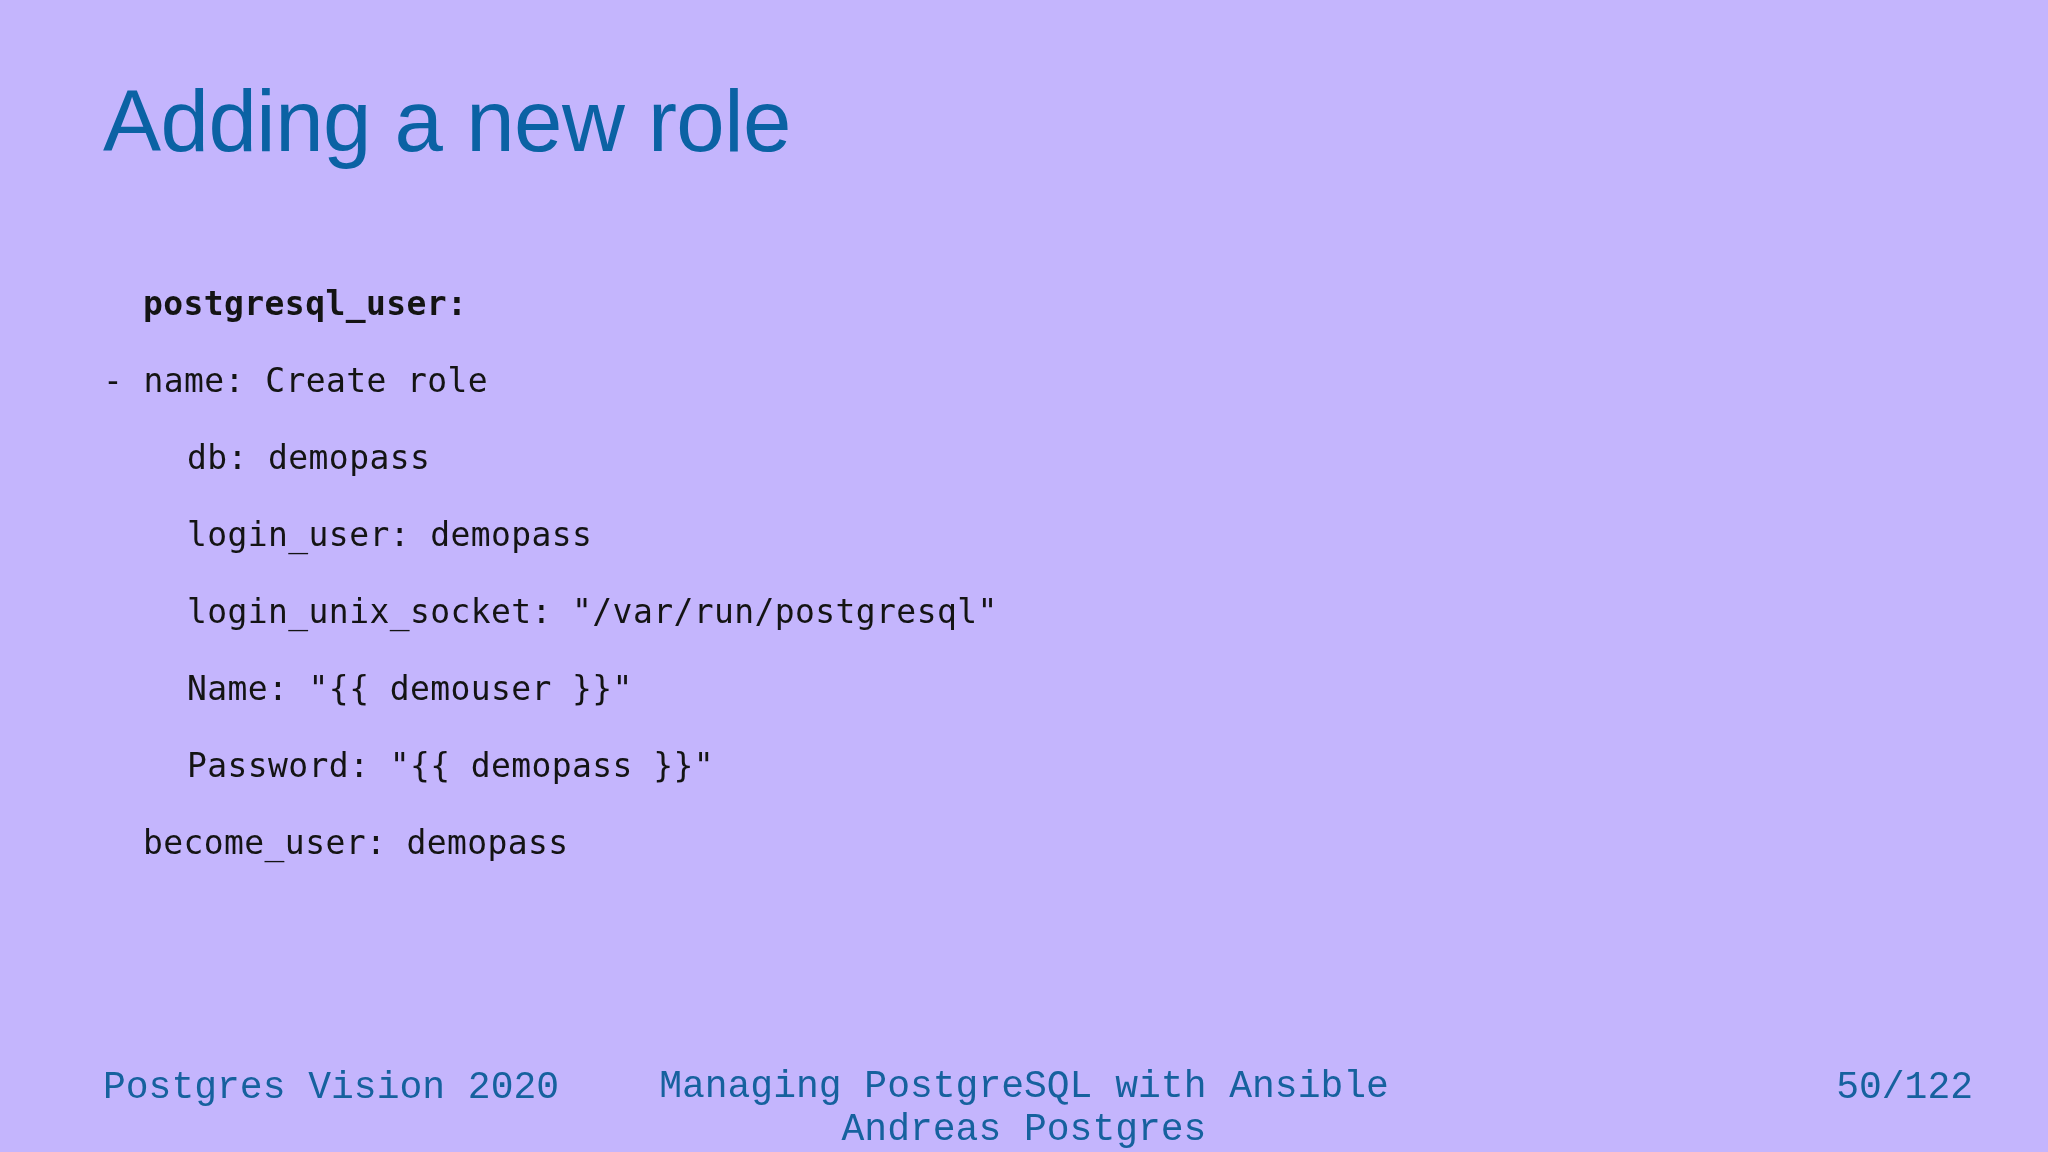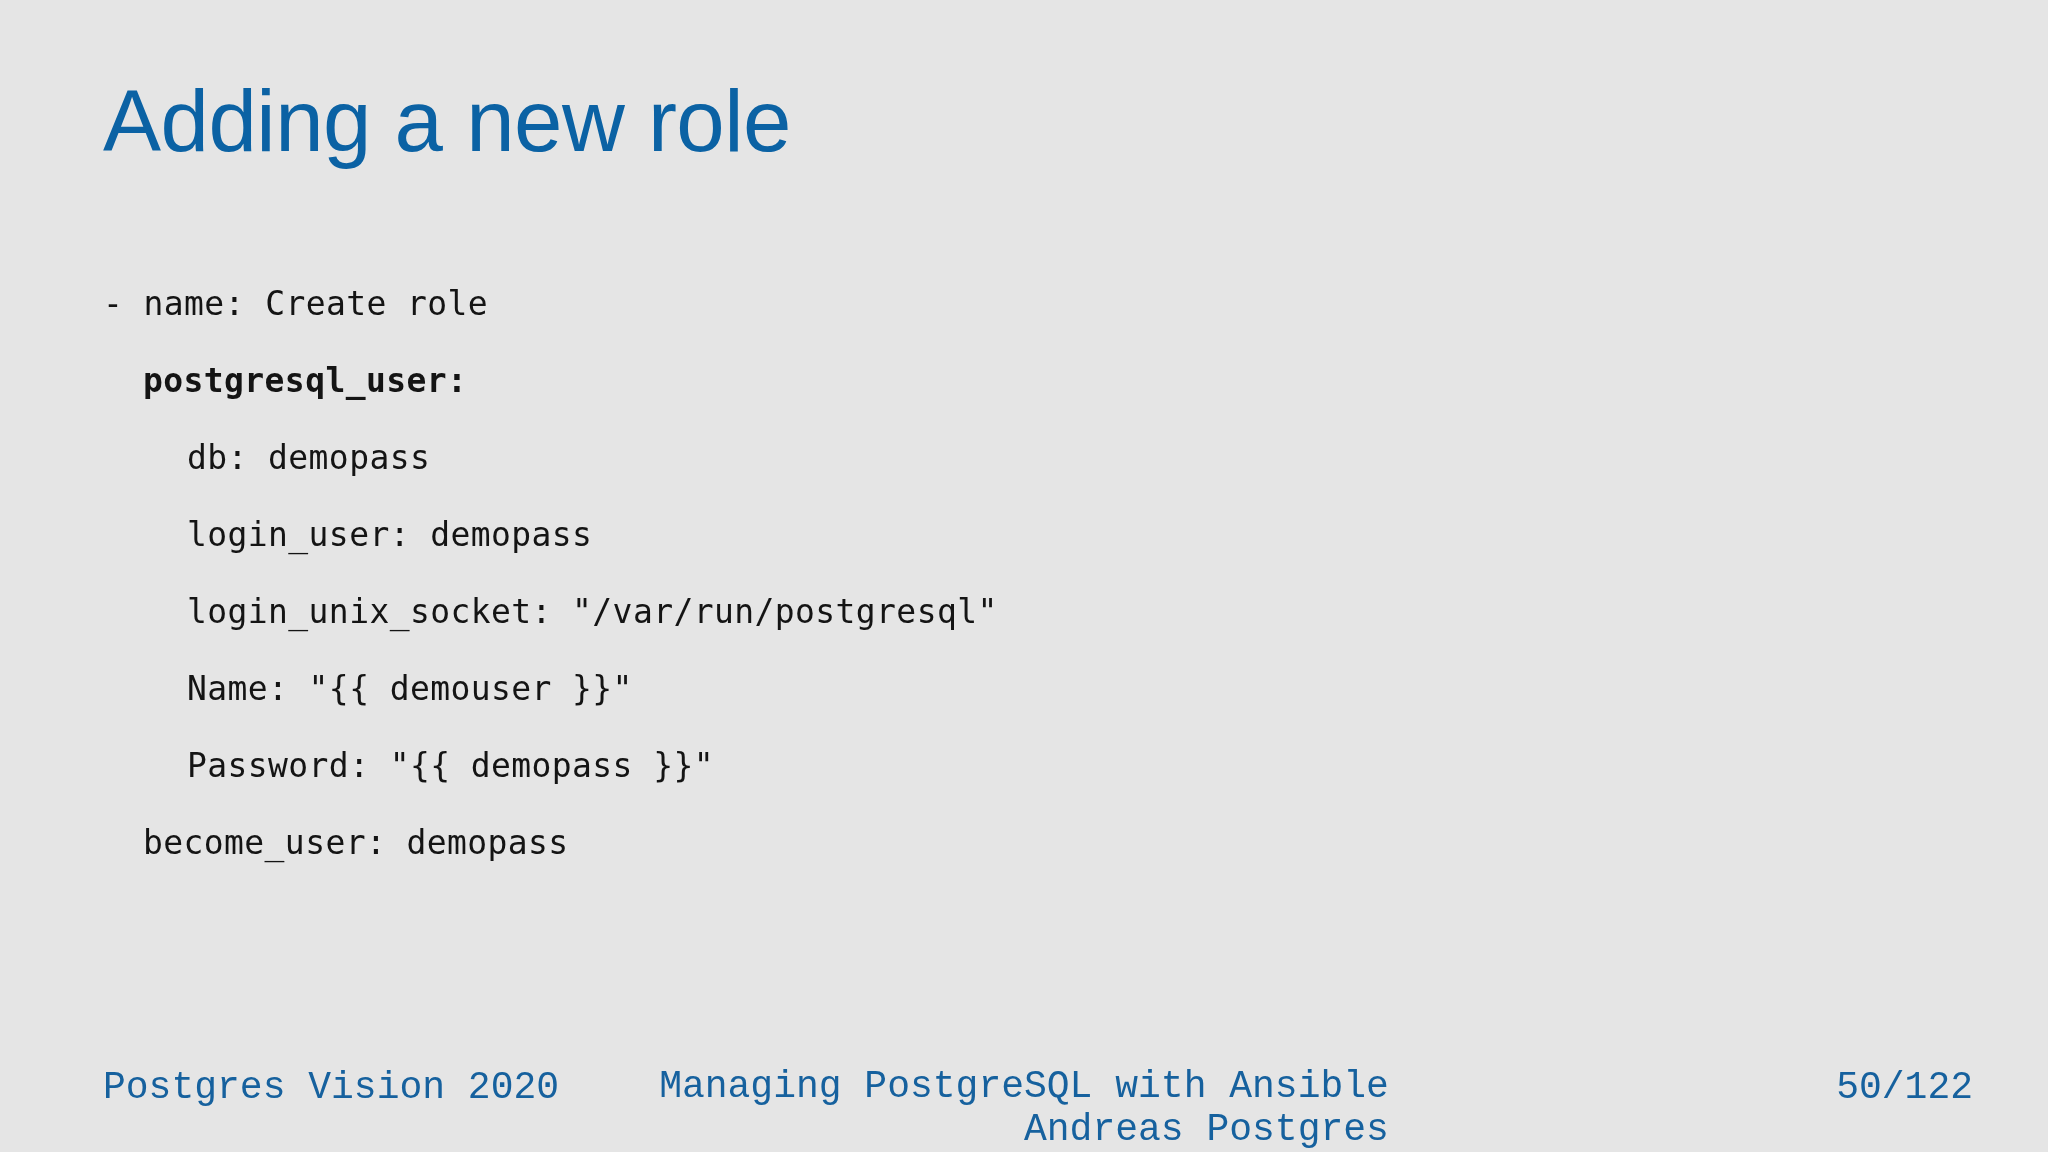--- a/index.html
+++ b/index.html
@@ -12,21 +12,21 @@
     height: 1152px;
     background: #ffffff;
     font-family: "Liberation Sans", sans-serif;
     overflow: hidden;
     position: relative;
   }
 
   .slide {
     position: absolute;
     inset: 0;
-    background: #e5e5e5;
+    background: #c4b5fd;
   }
 
   
   .slide-title {
     position: absolute;
     left: 103px;
     top: 74px;
     font-family: "Liberation Sans", sans-serif;
     font-size: 87px;
     line-height: 1.08;
@@ -80,42 +80,42 @@
     left: 103px;
     top: 44px;
     white-space: nowrap;
   }
 
   .footer-center {
     position: absolute;
     left: 50%;
     top: 44px;
     transform: translateX(-50%);
-    text-align: right;
+    text-align: center;
     line-height: 1.12;
     white-space: nowrap;
   }
 
   .footer-right {
     position: absolute;
     right: 75px;
     top: 44px;
     white-space: nowrap;
   }
 </style>
 </head>
 <body>
 
 <div class="slide">
 
   <div class="slide-title">Adding a new role</div>
 
   <div class="code-block">
+      <div class="code-line indent-1 bold">postgresql_user:</div>
       <div class="code-line indent-0">- name: Create role</div>
-      <div class="code-line indent-1 bold">postgresql_user:</div>
       <div class="code-line indent-2">db: demopass</div>
       <div class="code-line indent-2">login_user: demopass</div>
       <div class="code-line indent-2">login_unix_socket: "/var/run/postgresql"</div>
       <div class="code-line indent-2">Name: "{{ demouser }}"</div>
       <div class="code-line indent-2">Password: "{{ demopass }}"</div>
       <div class="code-line indent-1">become_user: demopass</div>
     </div>
 
   <div class="footer">
     <div class="footer-left">Postgres Vision 2020</div>

